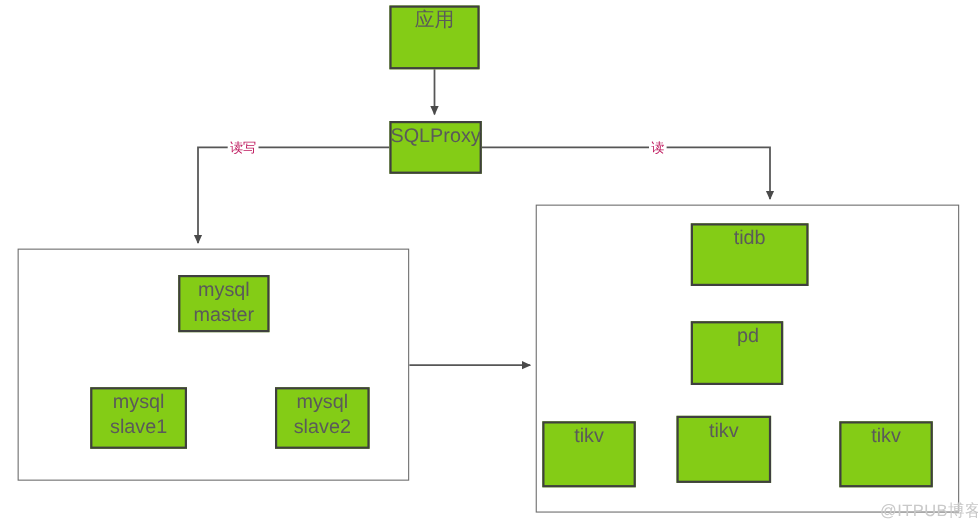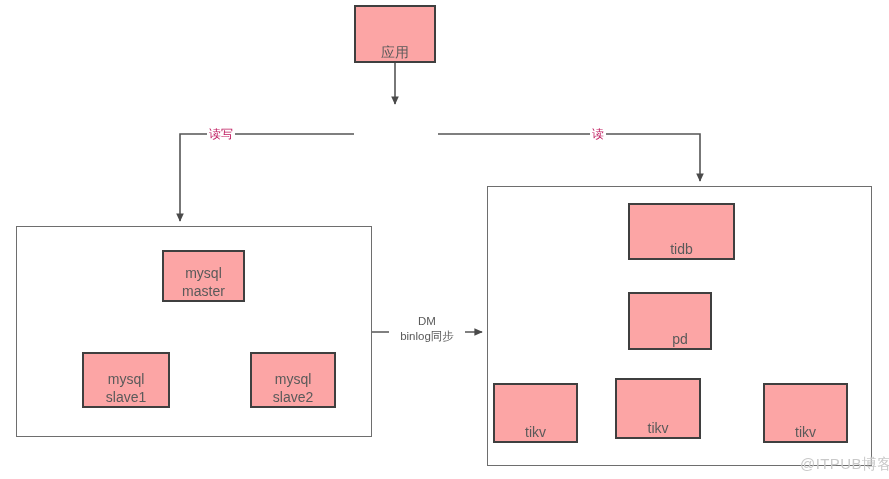--- a/index.html
+++ b/index.html
@@ -19,28 +19,28 @@
     position: absolute;
     left: 0;
     top: 0;
     width: 889px;
     height: 479px;
     pointer-events: none;
   }
   .node {
     position: absolute;
     box-sizing: border-box;
-    background: #fca5a5;
+    background: #84cc16;
     border: 2px solid #3f3f3f;
     display: flex;
-    align-items: flex-end;
+    align-items: flex-start;
     justify-content: center;
     text-align: center;
     color: #5a5a5a;
-    font-size: 14px;
+    font-size: 18px;
     line-height: 1.25;
     white-space: pre-line;
     z-index: 3;
   }
   .container-box {
     position: absolute;
     box-sizing: border-box;
     background: #ffffff;
     border: 1.6px solid #6e6e6e;
     z-index: 1;
@@ -105,20 +105,23 @@
       <path d="M670,372 L535,372 L535,378" marker-end="url(#arrow)"></path>
       <path d="M670,372 L658,372 L658,378" marker-end="url(#arrow)"></path>
       <path d="M670,372 L806,372 L806,383"></path>
     </g>
   </svg>
 
   <div class="node" style="left:354px; top:5px; width:82px; height:58px;">
     <span>应用</span>
   </div>
 
+  <div class="node" style="left:354px; top:110px; width:84px; height:48px;">
+    <span>SQLProxy</span>
+  </div>
 
   <div class="edge-label" style="left:207px; top:127px;">读写</div>
 
   <div class="edge-label" style="left:590px; top:127px;">读</div>
 
   <div class="container-box" style="left:16px; top:226px; width:356px; height:211px;"></div>
 
   <div class="node" style="left:162px; top:250px; width:83px; height:52px;">
     <span>mysql
 master</span>
@@ -127,22 +130,20 @@
   <div class="node" style="left:82px; top:352px; width:88px; height:56px;">
     <span>mysql
 slave1</span>
   </div>
 
   <div class="node" style="left:250px; top:352px; width:86px; height:56px;">
     <span>mysql
 slave2</span>
   </div>
 
-  <div class="link-label" style="left:389px; top:314px; width:76px;">DM
-binlog同步</div>
 
   <div class="container-box" style="left:487px; top:186px; width:385px; height:280px;"></div>
 
   <div class="node" style="left:628px; top:203px; width:107px; height:57px;">
     <span>tidb</span>
   </div>
 
   <div class="node" style="left:628px; top:292px; width:84px; height:58px;padding-left:20px;">
     <span>pd</span>
   </div>

